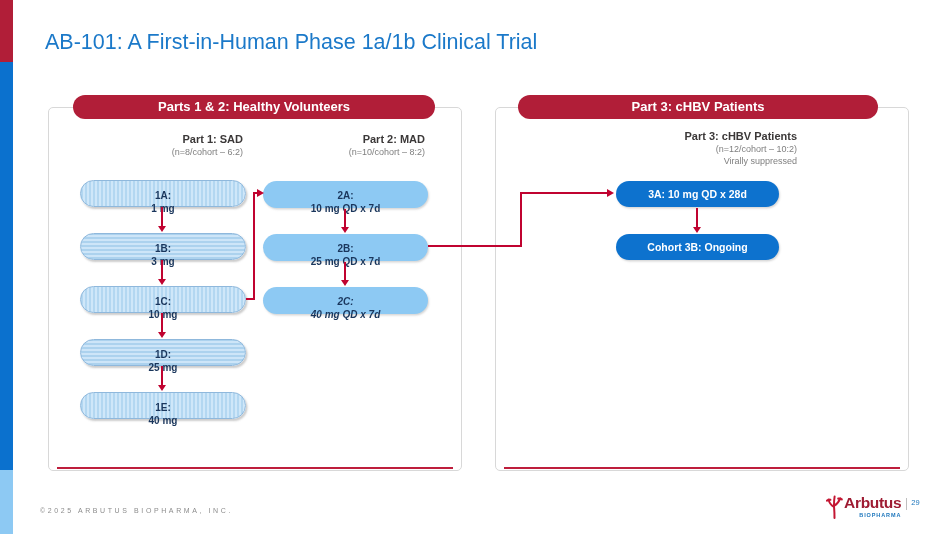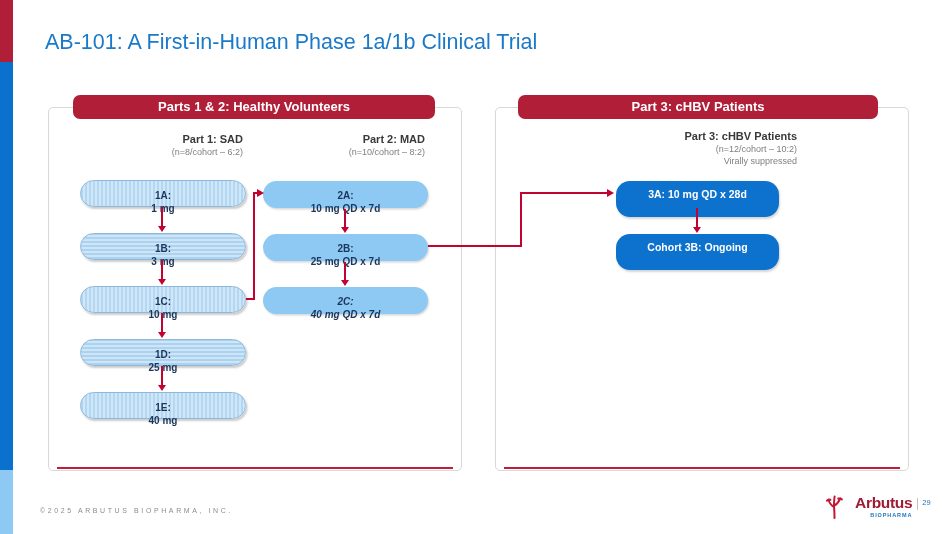--- a/index.html
+++ b/index.html
@@ -16,57 +16,57 @@
   .title{position:absolute;left:45px;top:30px;font-size:21.5px;color:#1B79C9;white-space:nowrap;}
 
   
   .panel{position:absolute;top:107px;width:412px;height:362px;background:#fff;
          border:1px solid #D8D8D8;border-radius:5px;}
   .panel-left{left:48px;}
   .panel-right{left:495px;}
   .panel .redline{position:absolute;left:8px;right:8px;bottom:1px;height:2.5px;background:#BE1E3C;}
 
   
-  .hdr-pill{position:absolute;top:95px;height:24px;background:#B11E38;border-radius:7px;
+  .hdr-pill{position:absolute;top:95px;height:24px;background:#B11E38;border-radius:12px;
             color:#fff;font-weight:bold;font-size:13px;text-align:center;line-height:24px;}
   .hdr-left{left:73px;width:362px;}
   .hdr-right{left:518px;width:360px;}
 
   
   .colhdr{position:absolute;text-align:right;}
   .colhdr .t{display:block;font-size:11px;font-weight:bold;color:#3B3838;line-height:13px;}
   .colhdr .s{display:block;font-size:9px;color:#7F7F7F;line-height:12px;}
 
   
   .pill{position:absolute;height:27px;border-radius:14px;text-align:center;
         font-size:10px;font-weight:bold;color:#1A365C;line-height:12.5px;padding-top:9px;
         box-sizing:border-box;}
   .sad{left:80px;width:166px;border:1px solid #8FB8DC;
        box-shadow:1.5px 2px 2px rgba(110,110,110,0.35);}
   .sad.v{background:repeating-linear-gradient(90deg,#B3D7F1 0 2px,#CFE7F9 2px 4px);}
   .sad.h{background:repeating-linear-gradient(0deg,#ACD2EE 0 2px,#CDE5F8 2px 4px);}
   .mad{left:263px;width:165px;background:#8DC9F3;box-shadow:1px 1.5px 2px rgba(120,120,120,0.3);}
-  .p3{left:616px;width:163px;height:36px;background:#0D72CE;color:#fff;font-size:10.5px;
+  .p3{left:616px;width:163px;height:26px;background:#0D72CE;color:#fff;font-size:10.5px;
       line-height:26px;padding-top:0;box-shadow:1px 1.5px 2px rgba(120,120,120,0.3);}
   .pill span{display:block;}
   .p3 span{display:inline;}
 
   
   .arr-v{position:absolute;width:2.4px;background:#C00330;}
   .arr-v::after{content:"";position:absolute;bottom:-6px;left:-2.9px;
                 border:4.1px solid transparent;border-top:6.5px solid #C00330;border-bottom:none;}
   .seg{position:absolute;background:#C00330;}
   .head-r{position:absolute;width:0;height:0;border:4.5px solid transparent;
           border-right:none;border-left:7.5px solid #C00330;}
 
   
   .copyright{position:absolute;left:40px;top:507px;font-size:7px;letter-spacing:2.6px;
              color:#8C8C8C;white-space:nowrap;}
   .logo{position:absolute;left:826px;top:495px;display:flex;align-items:flex-start;}
-  .logo .txt{display:flex;flex-direction:column;align-items:flex-end;margin-left:12px;}
+  .logo .txt{display:flex;flex-direction:column;align-items:flex-end;margin-left:1px;}
   .logo .brand{font-size:15.5px;font-weight:bold;color:#9E1B32;line-height:16px;letter-spacing:-0.3px;}
   .logo .sub{font-size:5.5px;font-weight:bold;color:#1B75BC;letter-spacing:0.9px;margin-top:1px;}
   .logo .pagebar{width:1px;height:12px;background:#BFBFBF;margin:3px 4px 0 5px;}
   .logo .pagenum{font-size:7.5px;color:#1B75BC;margin-top:3px;}
 </style>
 </head>
 <body>
 
 <div class="slide">
 

